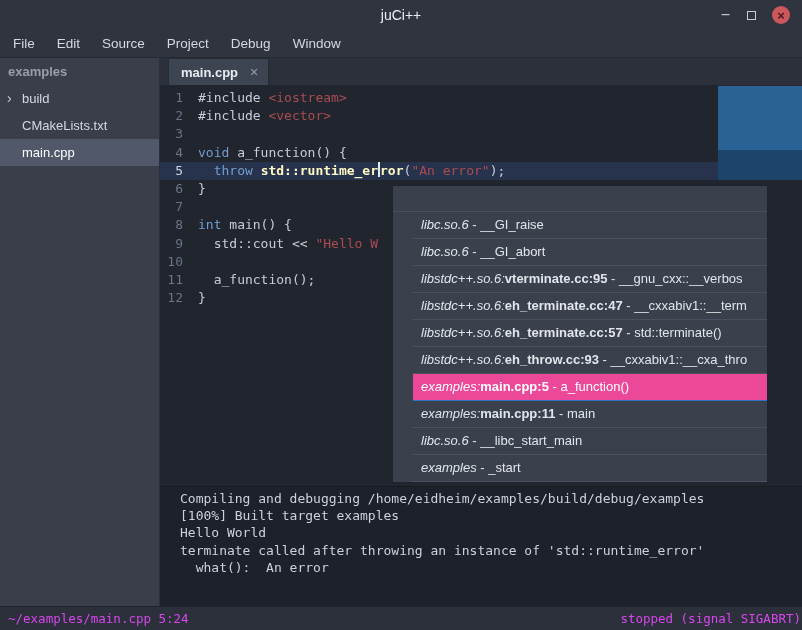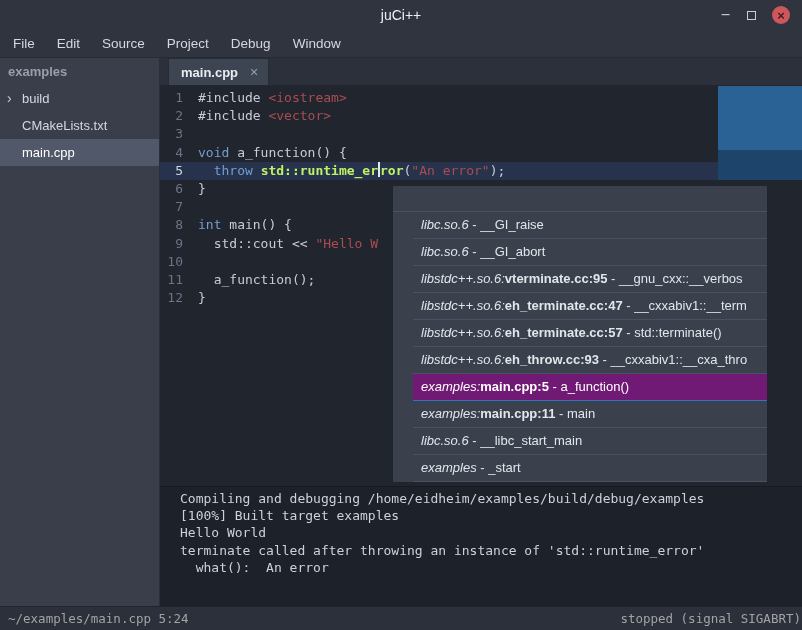--- a/index.html
+++ b/index.html
@@ -41,47 +41,47 @@
             font-family:"DejaVu Sans Mono", monospace; font-size:13px; }
   #codelines { padding-top:3px; }
   .code-row { display:flex; height:18.2px; line-height:18.2px; white-space:pre; }
   .code-row.current { background:#27324d; }
   .gutter-num { flex:0 0 30px; text-align:right; padding-right:7px; color:#6b7487; }
   .code-row.current .gutter-num { color:#cdd4e0; }
   .code-text { padding-left:8px; color:#c7cdd8; white-space:pre; }
   .seg-plain { color:#c7cdd8; }
   .seg-kw { color:#729fcf; }
   .seg-str { color:#aa4d52; }
-  .seg-type { color:#bef264; font-weight:bold; }
+  .seg-type { color:#fef9c3; font-weight:bold; }
   .cursor { display:inline-block; width:2px; height:15px; background:#e4e8ef; vertical-align:-2px; }
 
   .blue-panel { position:absolute; top:0; left:558px; width:84px; height:94px; background:#2b6295; z-index:3; }
   .blue-panel-bottom { position:absolute; bottom:0; left:0; right:0; height:30px; background:#1d456b; }
 
   
   .stack-popup { position:absolute; left:232px; top:99px; width:376px; height:298px;
                  background:#3a404c; border:1px solid #20242c; overflow:hidden; z-index:5;
                  font-family:"Liberation Sans", sans-serif; }
   .stack-spacer { height:26px; border-bottom:1px solid #4a5160; }
   .stack-row { height:27px; line-height:26px; padding-left:8px; font-size:13px; color:#e2e6ec;
                border-bottom:1px solid #4a5160; white-space:nowrap; overflow:hidden;margin-left:20px; }
-  .stack-row.selected { background:#701a75; color:#ffffff; border-bottom-color:#2d74c4; }
+  .stack-row.selected { background:#ec4899; color:#ffffff; border-bottom-color:#2d74c4; }
   .frame-module { font-style:italic; }
   .frame-location { font-weight:bold; }
 
   
   .terminal { flex:1; background:#1d212a; border-top:1px solid #171a21; padding:3px 20px;
               font-family:"DejaVu Sans Mono", monospace; font-size:13px; color:#ccd1da;
               line-height:17.2px; overflow:hidden; }
   .terminal-line { white-space:pre; }
 
   
   .statusbar { flex:0 0 24px; background:#2b303b; border-top:1px solid #20242d; position:relative;
                display:flex; align-items:center; padding-left:8px;
-               font-family:"DejaVu Sans Mono", monospace; font-size:12.5px; color:#a3a3a3; }
+               font-family:"DejaVu Sans Mono", monospace; font-size:12.5px; color:#d946ef; }
   .status-center { position:absolute; left:0; right:1px; text-align:right; }
 </style>
 </head>
 <body>
 
 <div class="window">
 
   <div class="titlebar">
     <div class="title">juCi++</div>
     <div class="controls">

